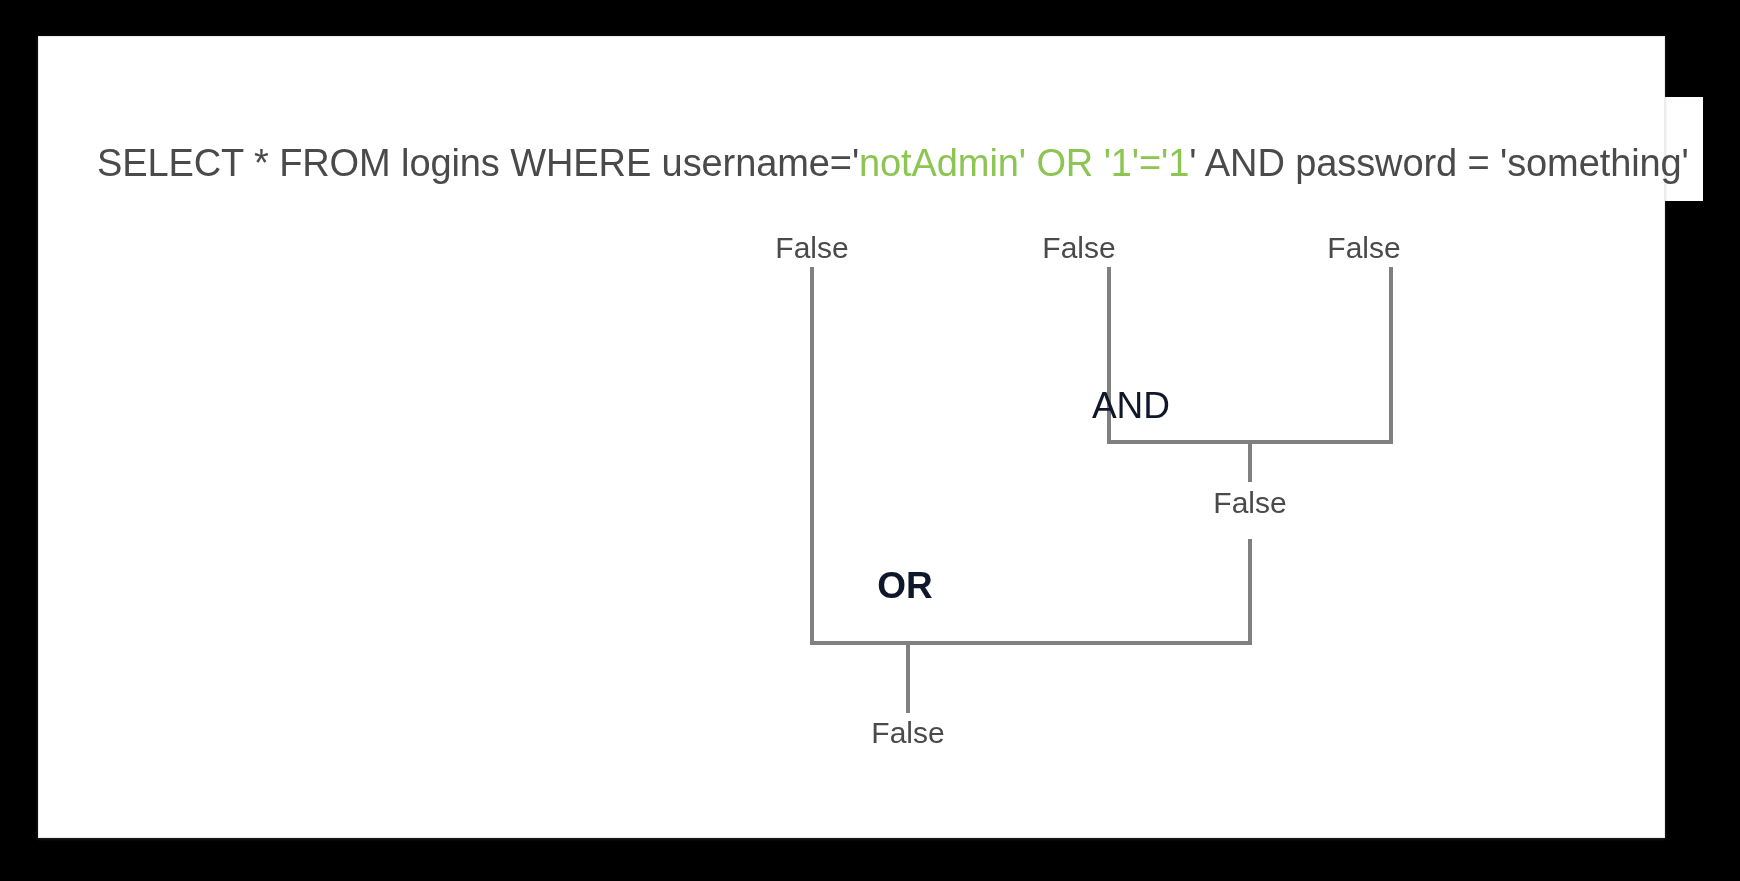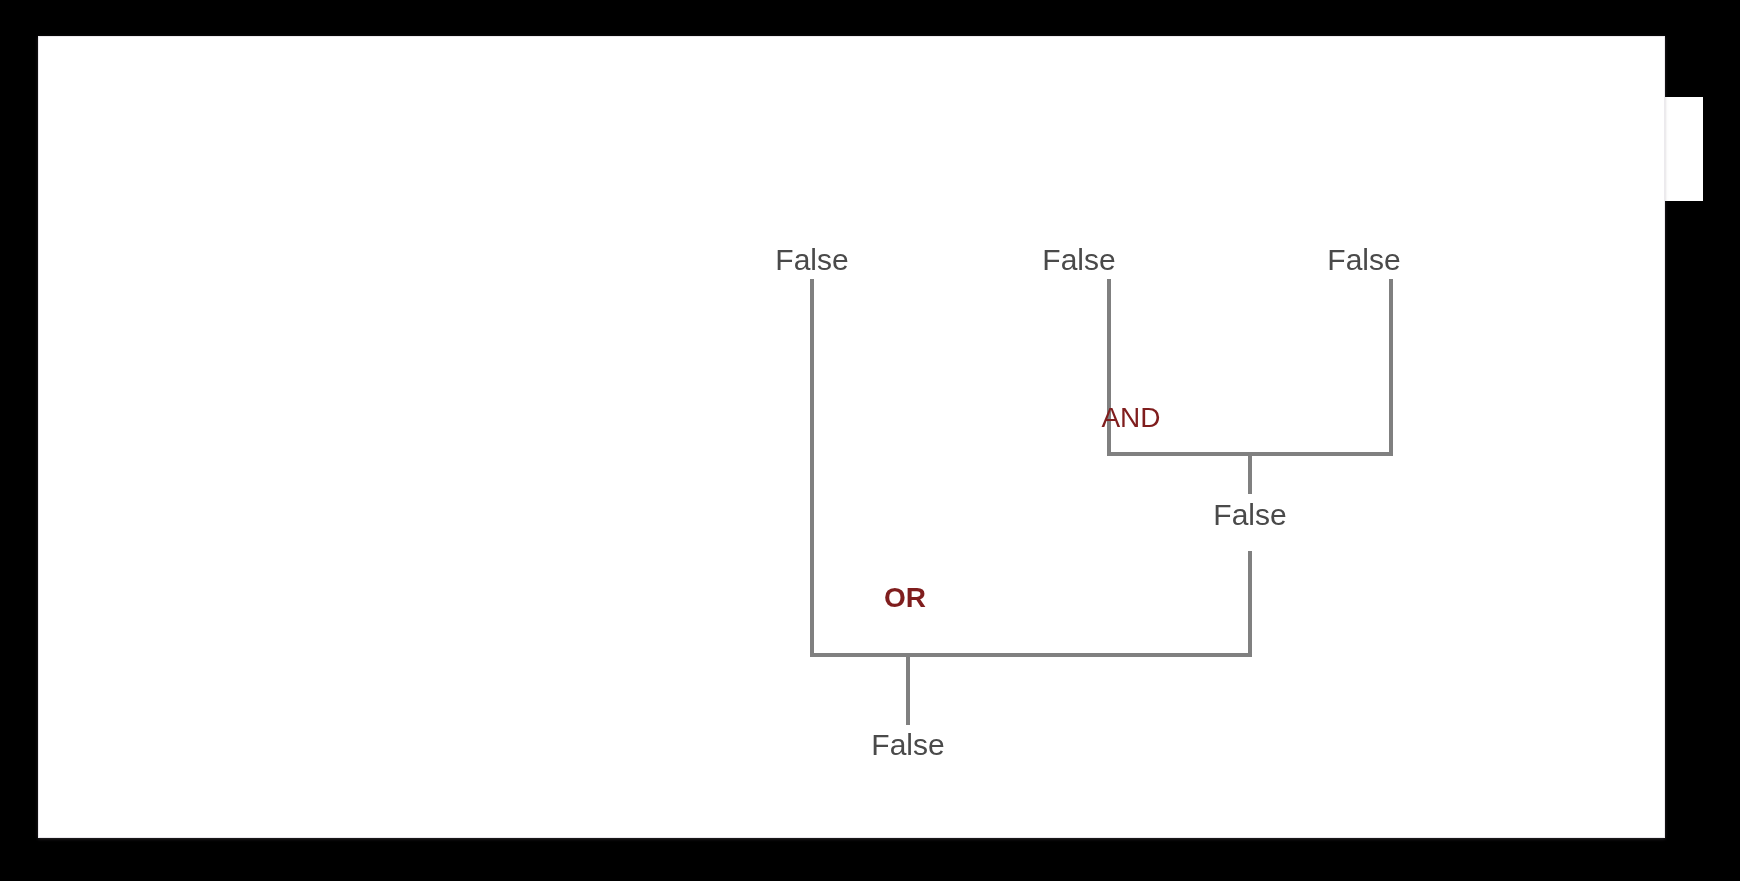--- a/index.html
+++ b/index.html
@@ -58,38 +58,38 @@
     font-family: "Liberation Sans", sans-serif;
   }
   .sql-line .inj {
     color: #8cc552;
   }
 
   
   .tree {
     position: absolute;
     left: 0;
-    top: 16px;
+    top: 4px;
     width: 1627px;
     height: 802px;
   }
   .node-label {
     position: absolute;
     font-size: 30px;
     line-height: 34px;
     color: #4a4a4a;
     white-space: nowrap;
     transform: translateX(-50%);
     font-family: "Liberation Sans", sans-serif;
   }
   .op-label {
     position: absolute;
-    font-size: 28px;
+    font-size: 37px;
     line-height: 34px;
-    color: #7f1d1d;
+    color: #0f172a;
     white-space: nowrap;
     transform: translateX(-50%);
     font-family: "Liberation Sans", sans-serif;
   }
 
   .vline {
     position: absolute;
     width: 4px;
     background: #808080;
     transform: translateX(-2px);
@@ -102,20 +102,23 @@
 </style>
 </head>
 <body>
 
 <div id="stage">
 
   <div class="edge-notch"></div>
 
   <div class="slide">
 
+    <div class="sql-line">
+      <span>SELECT * FROM logins WHERE username='</span><span class="inj">notAdmin' OR '1'='1</span><span>' AND password = 'something'</span>
+    </div>
 
     <div class="tree">
 
       <div class="node-label" style="left:773px; top:190px;">False</div>
       <div class="node-label" style="left:1040px; top:190px;">False</div>
       <div class="node-label" style="left:1325px; top:190px;">False</div>
 
       <div class="vline" style="left:1070px; top:226px; height:175px;"></div>
       <div class="vline" style="left:1352px; top:226px; height:175px;"></div>
       <div class="hline" style="left:1068px; top:399px; width:286px;"></div>

